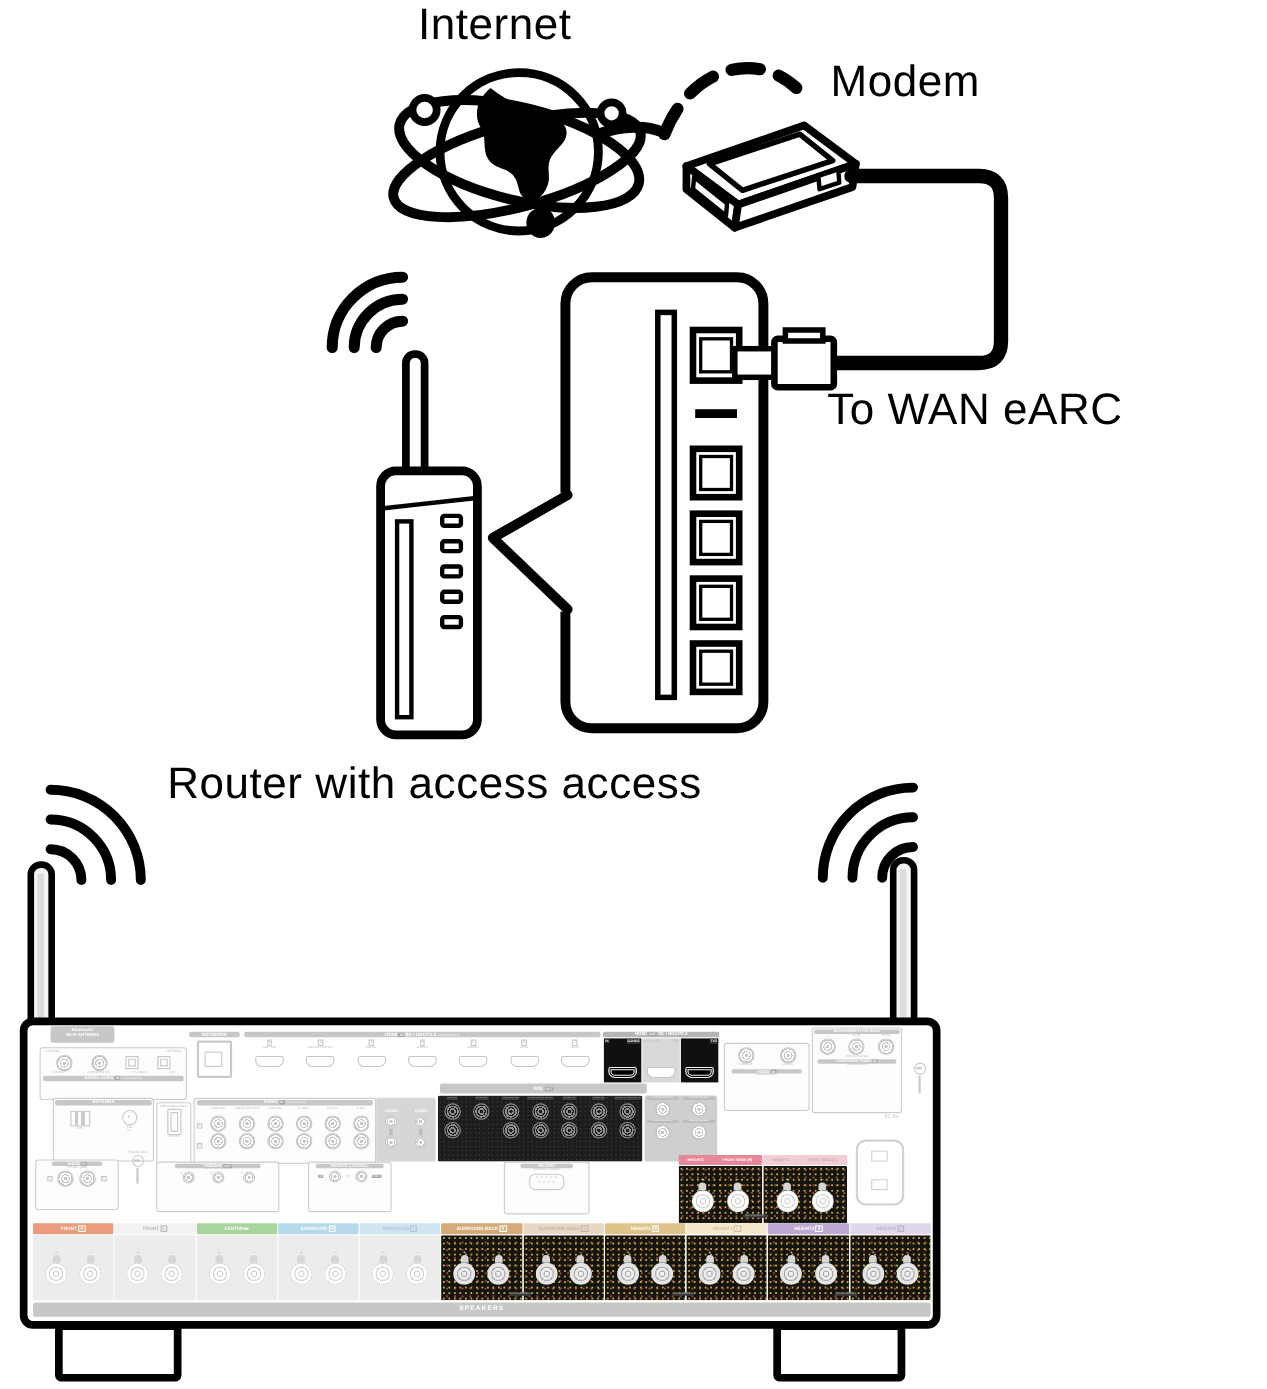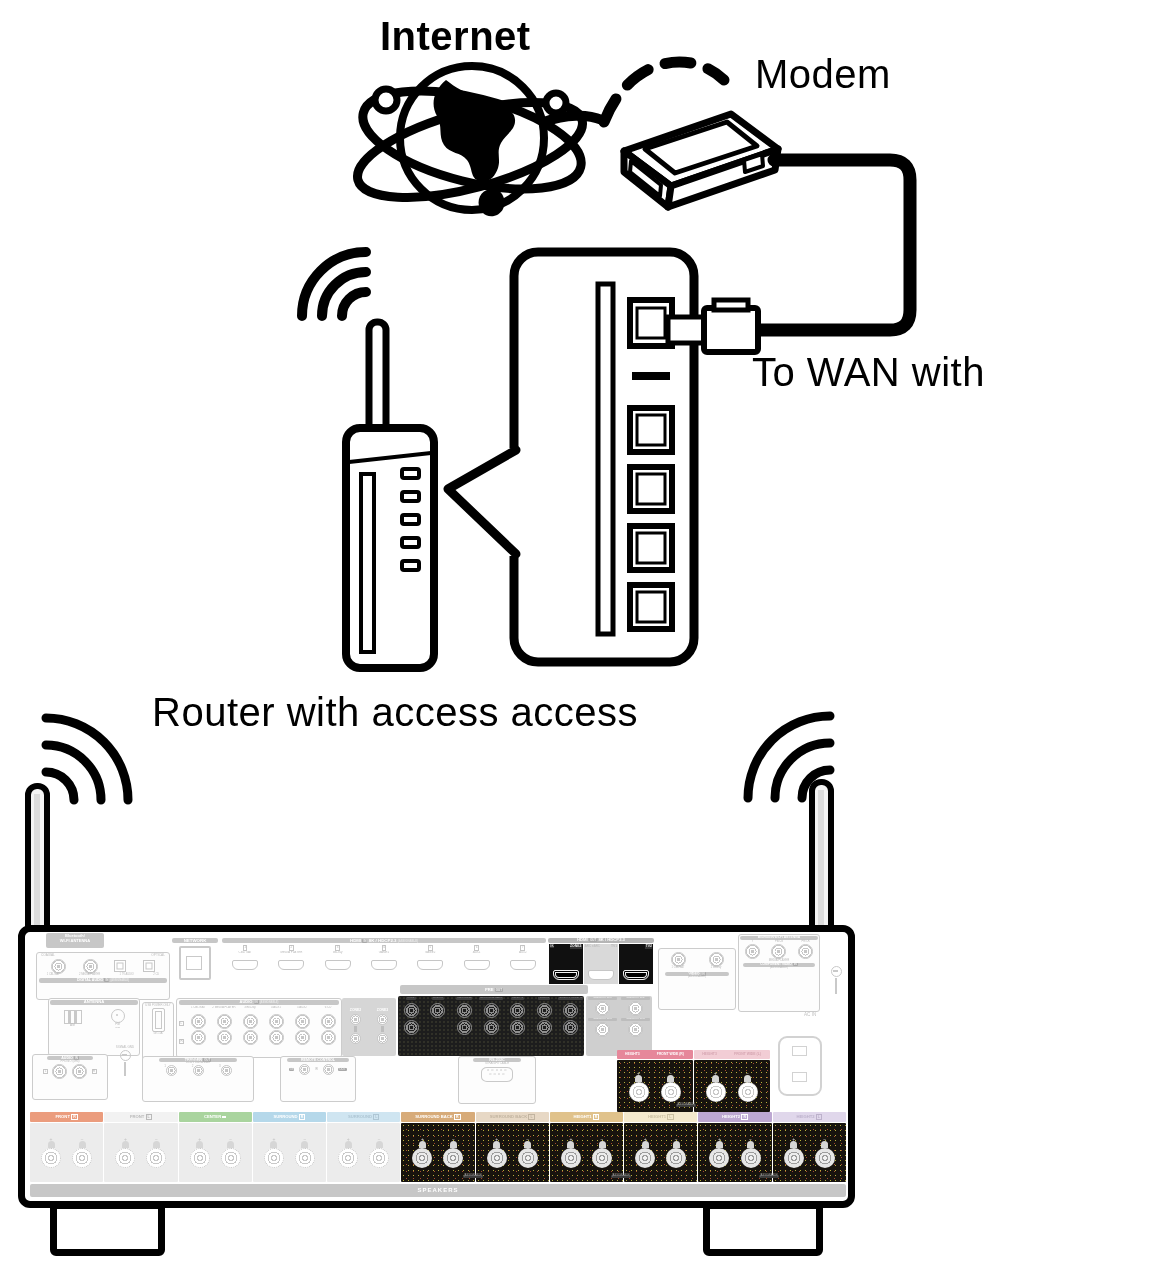--- a/index.html
+++ b/index.html
@@ -207,23 +207,23 @@
     <path d="M830,716 A82,82 0 0 0 748,798"></path>
   </g>
   <g stroke="#000" fill="#f4f4f4">
     <rect x="28" y="786" width="19" height="160" rx="9" stroke-width="6"></rect>
     <rect x="34" y="794" width="6" height="146" fill="#dcdcdc" stroke="none"></rect>
     <rect x="812" y="782" width="19" height="164" rx="9" stroke-width="6"></rect>
     <rect x="818" y="790" width="6" height="150" fill="#dcdcdc" stroke="none"></rect>
   </g>
 </svg>
 
-<div class="lbl" style="left:380px;top:14px;font-weight:bold;">Internet</div>
+<div class="lbl" style="left:380px;top:0;">Internet</div>
 <div class="lbl" style="left:755px;top:52px;">Modem</div>
-<div class="lbl" style="left:752px;top:350px;">To WAN with</div>
+<div class="lbl" style="left:752px;top:350px;">To WAN eARC</div>
 <div class="lbl" style="left:152px;top:690px;">Router with access access</div>
 
 <div class="foot" style="left:50px;width:101px;"></div>
 <div class="foot" style="left:703px;width:106px;"></div>
 <div class="chassis"></div>
 
 <div class="panel">
 
   <div class="abs bar" style="left:16px;top:1px;width:58px;height:15px;font-size:4px;line-height:1.3;">
     <div>Bluetooth/</div>

